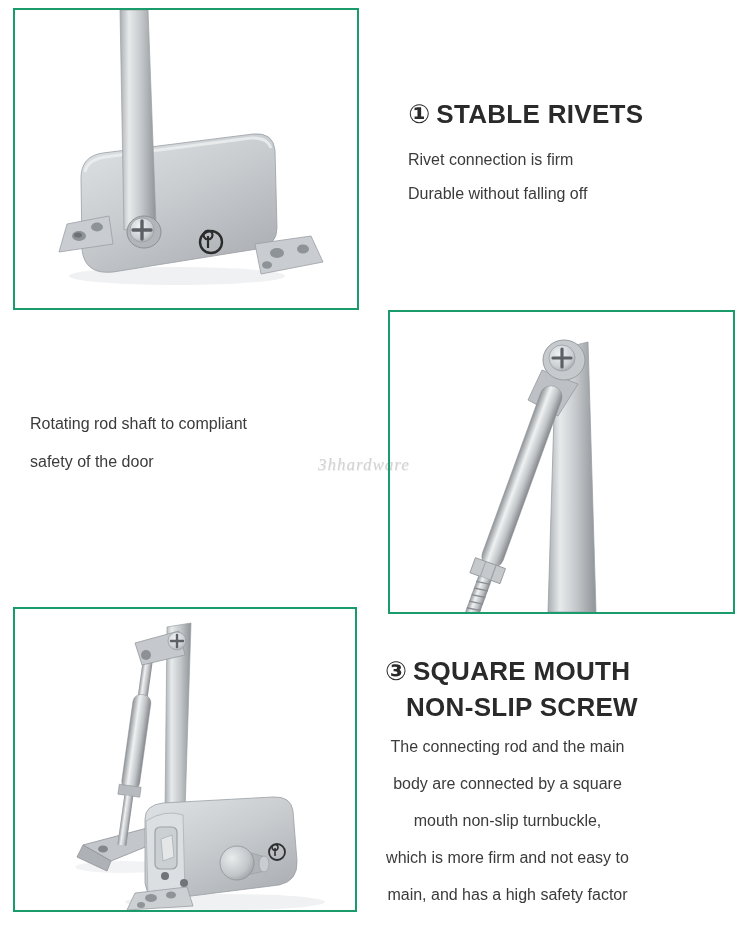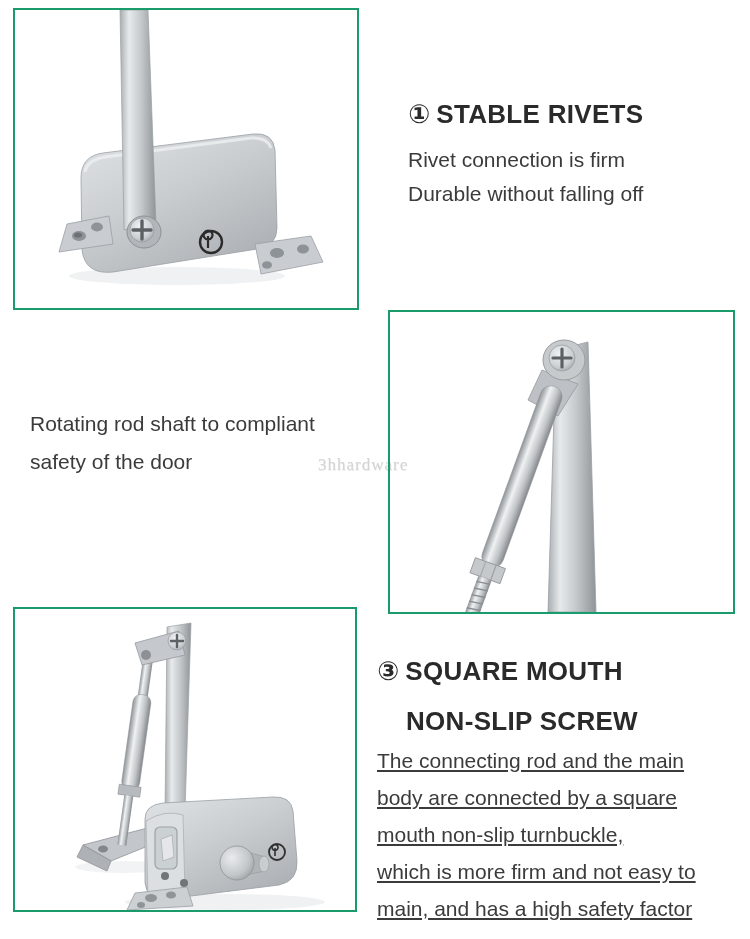--- a/index.html
+++ b/index.html
@@ -20,36 +20,36 @@
   #box1{left:13px;top:8px;width:346px;height:302px;}
   #box2{left:388px;top:310px;width:347px;height:304px;}
   #box3{left:13px;top:607px;width:344px;height:305px;}
 
   .text-block{position:absolute;z-index:3;}
   .feat-title{
     font-size:26px;font-weight:bold;color:var(--heading);
     letter-spacing:0.3px;line-height:27px;white-space:nowrap;
   }
   .feat-title .num{margin-right:6px;font-weight:bold;}
-  .feat-title.indent{padding-left:29px;margin-top:14px;}
-  .feat-lines{color:var(--body);font-size:21px;white-space:nowrap;}
+  .feat-title.indent{padding-left:29px;}
+  .feat-lines{color:var(--body);font-size:16px;white-space:nowrap;}
   .feat-lines div{font-weight:normal;}
 
   #text1{left:408px;top:101px;}
   #text1 .feat-lines{margin-top:15px;line-height:34px;}
   #text2{left:30px;top:405px;}
   #text2 .feat-lines{line-height:38px;}
-  #text3{left:377px;top:653px;}
+  #text3{left:377px;top:653px;text-align:center;}
   #text3 .feat-title{line-height:36px;}
-  #text3 .feat-lines{margin-top:3px;line-height:37px;text-decoration:underline;}
+  #text3 .feat-lines{margin-top:3px;line-height:37px;}
 
   .watermark{
     position:absolute;left:318px;top:455px;z-index:1;
     font-family:"Liberation Serif","DejaVu Serif",serif;
-    font-size:17px;letter-spacing:1px;color:#d3d3d3;
+    font-style:italic;font-size:17px;letter-spacing:1px;color:#d3d3d3;
     text-shadow:0.5px 0.5px 0 #ececec;white-space:nowrap;
   }
 </style>
 </head>
 <body>
 
 <div class="canvas">
 
   <svg width="0" height="0" style="position:absolute">
     <defs>

